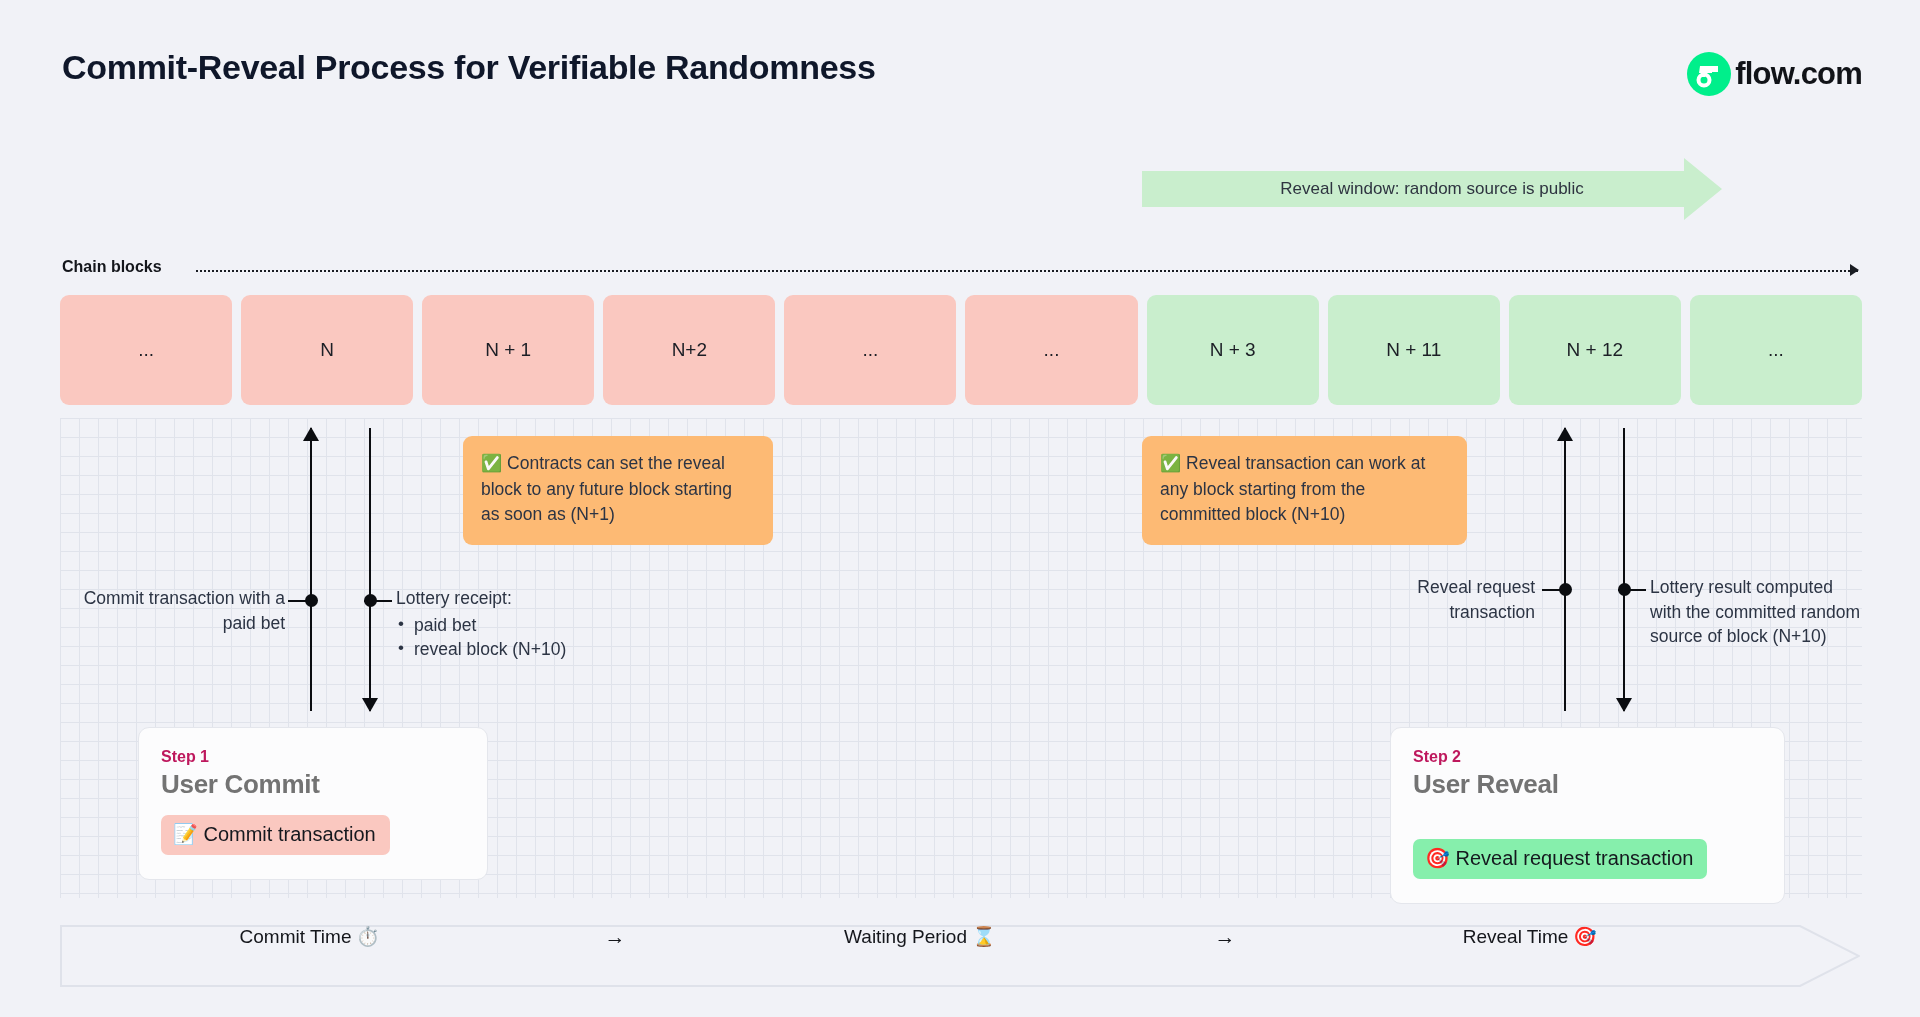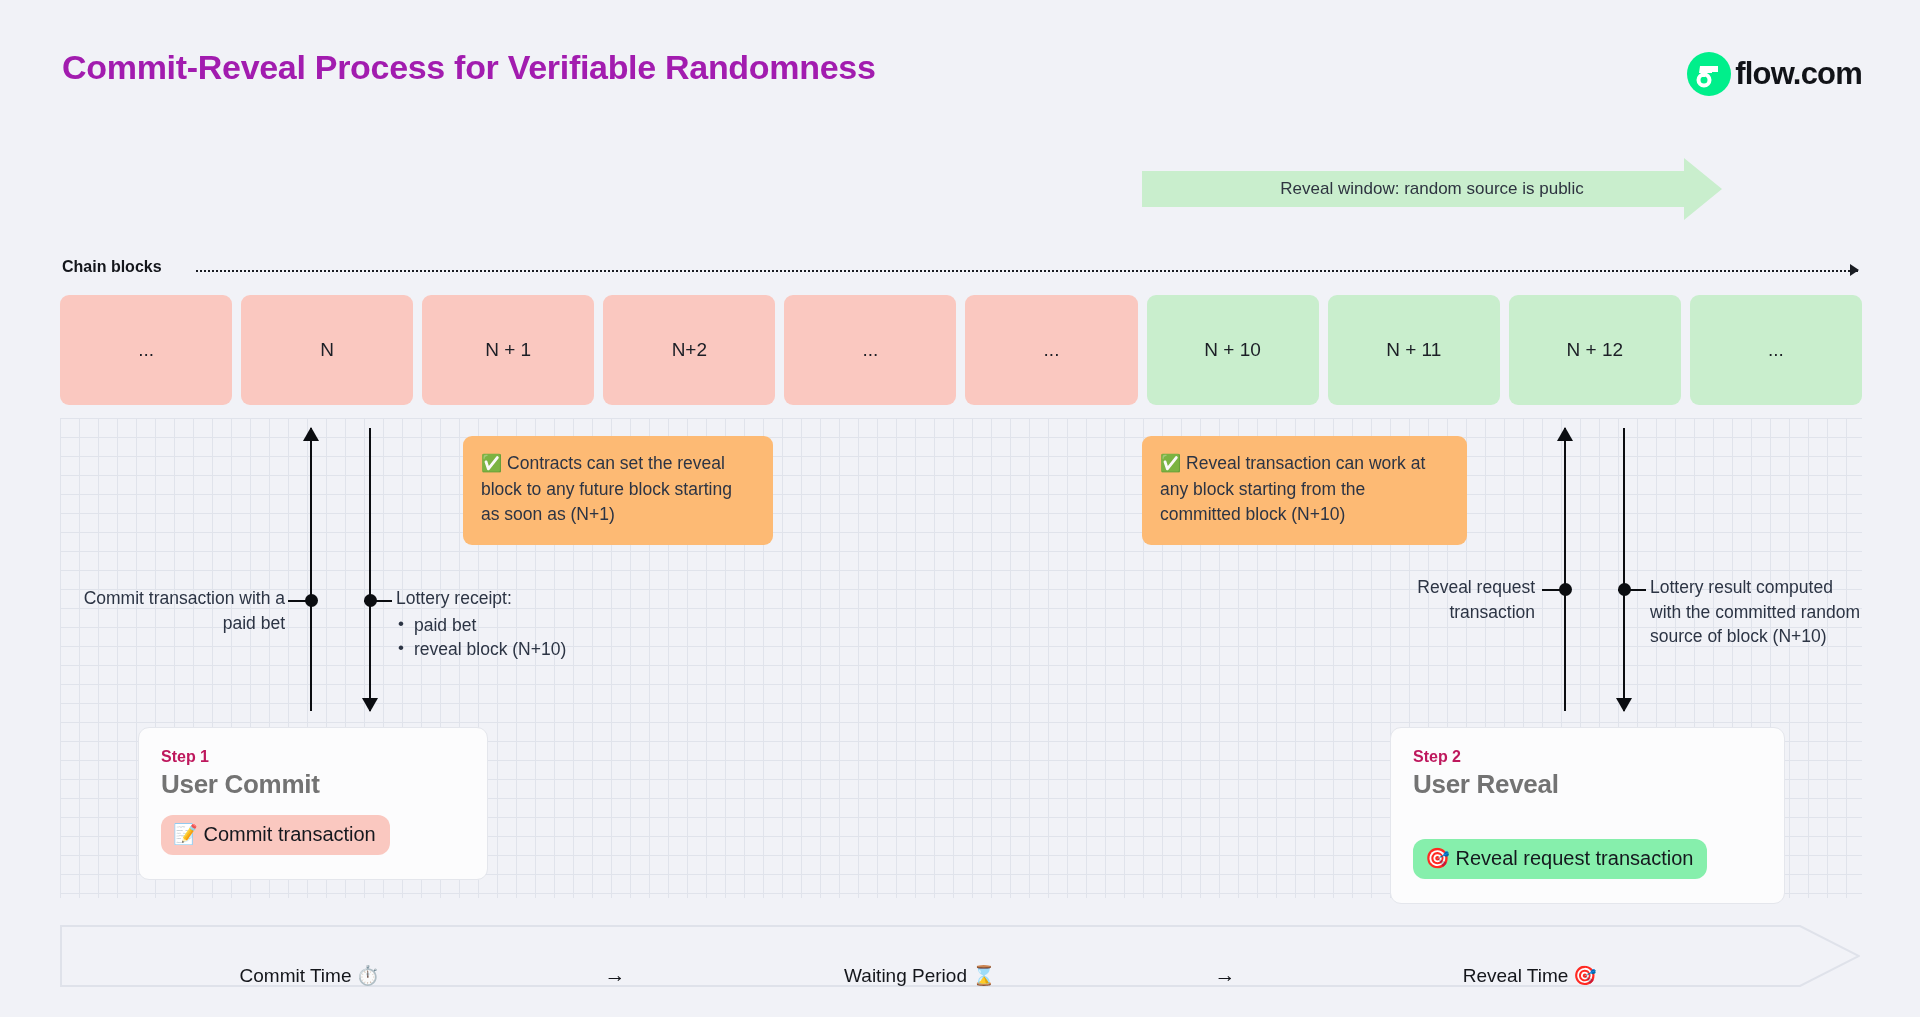--- a/index.html
+++ b/index.html
@@ -7,21 +7,21 @@
     width: 1920px; height: 1017px;
     background: #f1f2f7;
     font-family: "Liberation Sans", sans-serif;
     overflow: hidden;
   }
   #stage { position: relative; width: 1920px; height: 1017px; background: #f1f2f7; }
 
   
   #title {
     position: absolute; left: 62px; top: 48px;
-    font-size: 34px; font-weight: 700; color: #a21caf;
+    font-size: 34px; font-weight: 700; color: #0f172a;
     letter-spacing: -0.3px; white-space: nowrap;
   }
   #logo { position: absolute; right: 58px; top: 52px; display: flex; align-items: center; gap: 4px; }
   #logo .mark {
     width: 44px; height: 44px; border-radius: 50%;
     background: #00ef8b; position: relative; flex: none;
   }
   #logo .mark svg { position: absolute; left: 0; top: 0; }
   #logo .wordmark { font-size: 31px; font-weight: 700; color: #111318; letter-spacing: -0.8px; }
 
@@ -108,32 +108,32 @@
     position: absolute; background: #fcfcfd;
     border: 1px solid #e4e6ec; border-radius: 11px;
     padding: 20px 22px 24px 22px;
   }
   #step1 { left: 138px; top: 727px; width: 350px; }
   #step2 { left: 1390px; top: 727px; width: 395px; }
   .step-kicker { font-size: 16px; font-weight: 700; color: #be185d; }
   .step-title  { font-size: 26px; font-weight: 700; color: #737373; margin-top: 3px; letter-spacing: -0.3px; }
   .step-pill {
     display: inline-block; margin-top: 15px;
-    padding: 7px 14px 9px 12px; border-radius: 12px;
+    padding: 7px 14px 9px 12px; border-radius: 7px;
     font-size: 20px; color: #15181e; white-space: nowrap;
   }
   .step-pill.pink  { background: #fac8c0; }
   .step-pill.green { background: #86efac; margin-top: 39px; }
 
   
   #timeline { position: absolute; left: 60px; top: 925px; width: 1800px; height: 62px; }
   #timeline svg { position: absolute; left: 0; top: 0; }
   #timeline .row {
     position: absolute; left: 0; top: 0; width: 1720px; height: 62px;
-    display: flex; align-items: flex-end;
+    display: flex; align-items: flex-start;
   }
   #timeline .seg {
     flex: 1 1 0; text-align: center; font-size: 19px; color: #14161b; white-space: nowrap;
   }
   #timeline .arw { flex: 0 0 110px; text-align: center; font-size: 21px; color: #14161b; }
 </style>
 </head>
 <body>
 
 <div id="stage">
@@ -163,21 +163,21 @@
   <div id="chain-line"></div>
   <div id="chain-arrowhead"></div>
 
   <div id="blocks">
       <div class="block pink">...</div>
       <div class="block pink">N</div>
       <div class="block pink">N + 1</div>
       <div class="block pink">N+2</div>
       <div class="block pink">...</div>
       <div class="block pink">...</div>
-      <div class="block green">N + 10</div>
+      <div class="block green">N + 3</div>
       <div class="block green">N + 11</div>
       <div class="block green">N + 12</div>
       <div class="block green">...</div>
     </div>
 
   <div id="grid"></div>
 
   <div class="callout" id="callout-left">
     <span class="chk">✅</span>
     <span>Contracts can set the reveal block to any future block starting as soon as (N+1)</span>

